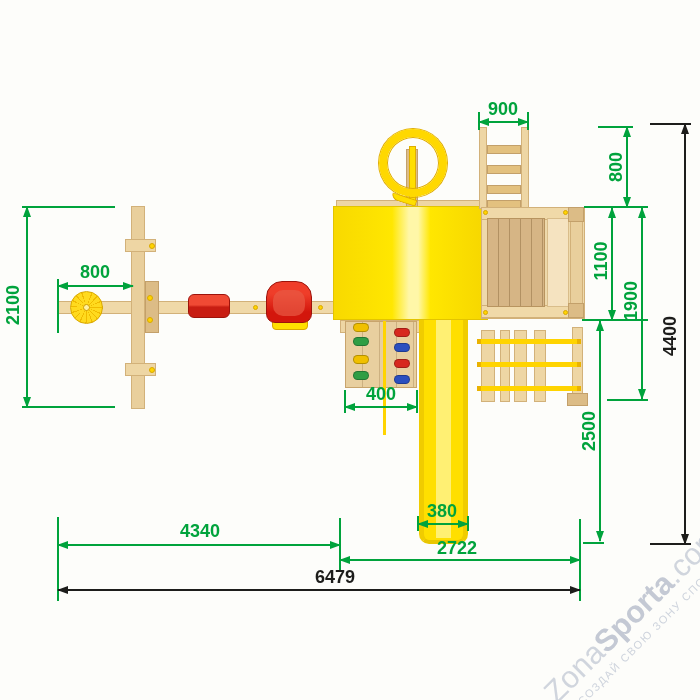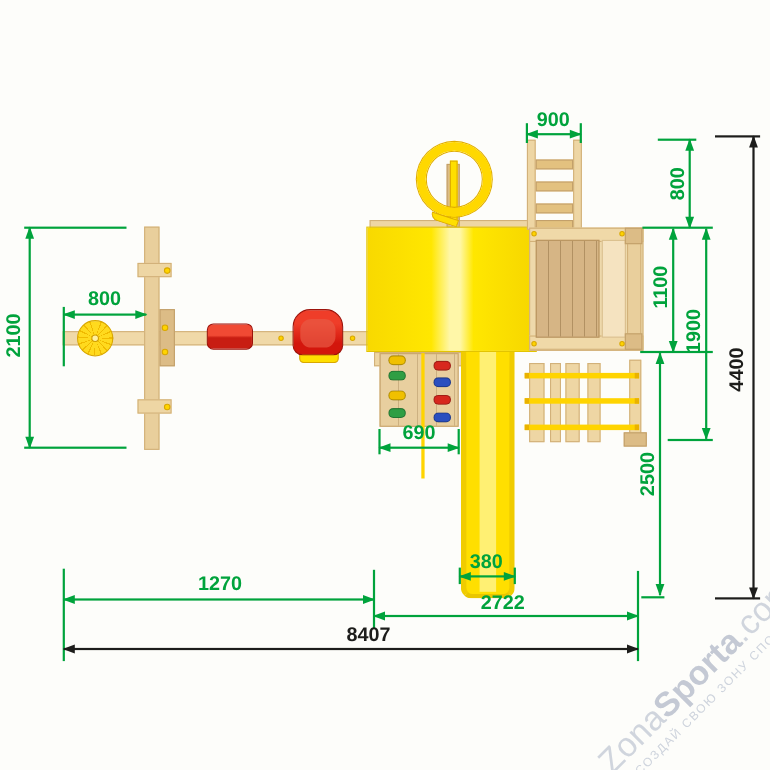--- a/index.html
+++ b/index.html
@@ -156,46 +156,46 @@
     <div class="ext-h" style="left:22px;top:206px;width:93px;"></div>
     <div class="ext-h" style="left:22px;top:406px;width:93px;"></div>
     <div class="dim-v" style="left:26px;top:207px;height:200px;"></div>
     <span class="dim-label rot green" style="left:13px;top:305px;">2100</span>
   </div>
 
   <div class="green">
     <div class="ext-v" style="left:344px;top:390px;height:23px;"></div>
     <div class="ext-v" style="left:416px;top:390px;height:23px;"></div>
     <div class="dim-h" style="left:345px;top:406px;width:72px;"></div>
-    <span class="dim-label green" style="left:381px;top:394px;">690</span>
+    <span class="dim-label green" style="left:381px;top:394px;">400</span>
   </div>
 
   <div class="green">
     <div class="ext-v" style="left:417px;top:516px;height:15px;"></div>
     <div class="ext-v" style="left:467px;top:516px;height:15px;"></div>
     <div class="dim-h" style="left:418px;top:523px;width:50px;"></div>
     <span class="dim-label green" style="left:442px;top:511px;">380</span>
   </div>
 
   <div class="green">
     <div class="ext-v" style="left:57px;top:517px;height:84px;"></div>
     <div class="ext-v" style="left:339px;top:518px;height:53px;"></div>
     <div class="dim-h" style="left:58px;top:544px;width:282px;"></div>
-    <span class="dim-label green" style="left:200px;top:531px;">1270</span>
+    <span class="dim-label green" style="left:200px;top:531px;">4340</span>
   </div>
 
   <div class="green">
     <div class="ext-v" style="left:579px;top:519px;height:82px;"></div>
     <div class="dim-h" style="left:340px;top:559px;width:240px;"></div>
     <span class="dim-label green" style="left:457px;top:548px;">2722</span>
   </div>
 
   <div class="blk">
     <div class="dim-h" style="left:58px;top:589px;width:522px;"></div>
-    <span class="dim-label blk" style="left:335px;top:577px;">8407</span>
+    <span class="dim-label blk" style="left:335px;top:577px;">6479</span>
   </div>
 
   <div class="green">
     <div class="ext-h" style="left:598px;top:126px;width:35px;"></div>
     <div class="ext-h" style="left:584px;top:206px;width:64px;"></div>
     <div class="dim-v" style="left:626px;top:127px;height:80px;"></div>
     <span class="dim-label rot green" style="left:616px;top:167px;">800</span>
   </div>
 
   <div class="green">

